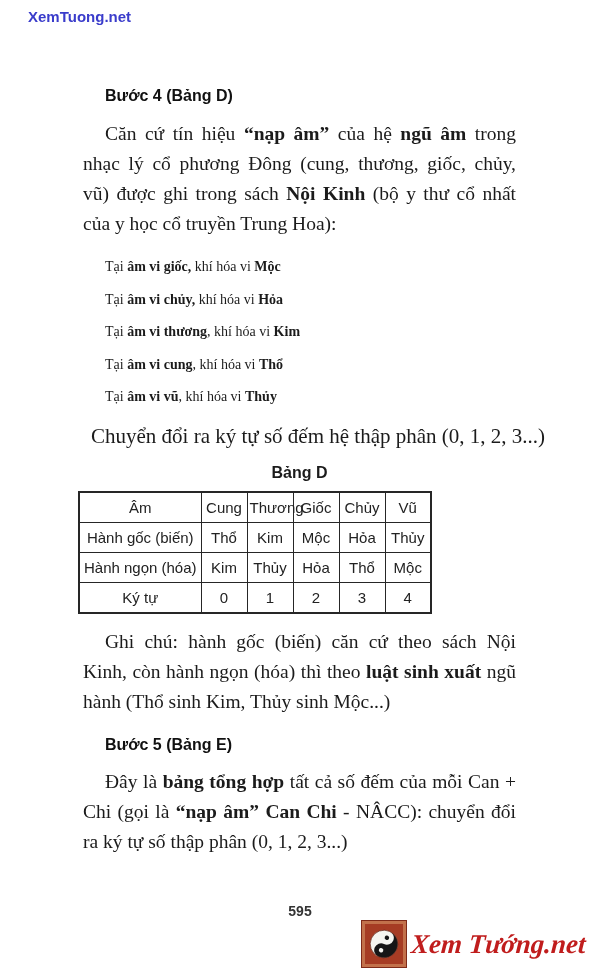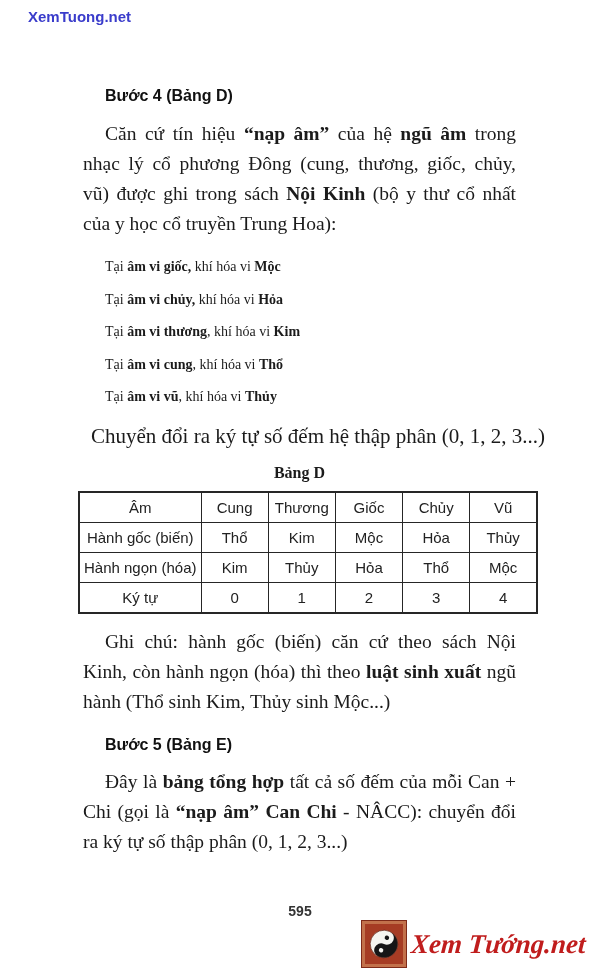--- a/index.html
+++ b/index.html
@@ -52,28 +52,28 @@
   .convert-line {
     font-size:21px; line-height:30px;
     margin:9px 0 0 8px;
     white-space:nowrap;
   }
 
   .b { font-weight:bold;margin-top:16px; }
 
   .table-caption {
     text-align:center;
-    font-family:Liberation Serif, serif;
+    font-family:Liberation Sans, sans-serif;
     font-weight:bold; font-size:16px;
     margin-top:13px;
   }
 
   .data-table {
     border-collapse:collapse;
-    width:460px; margin:9px 0 0 -5px;
+    width:354px; margin:9px 0 0 -5px;
     font-family:"Liberation Sans", sans-serif;
     font-size:15px; color:#222;
     table-layout:fixed;
     border:2.5px solid #262626;
   }
   .data-table th, .data-table td {
     border:1.6px solid #262626;
     padding:6px 2px;
     text-align:center;
     font-weight:normal;

